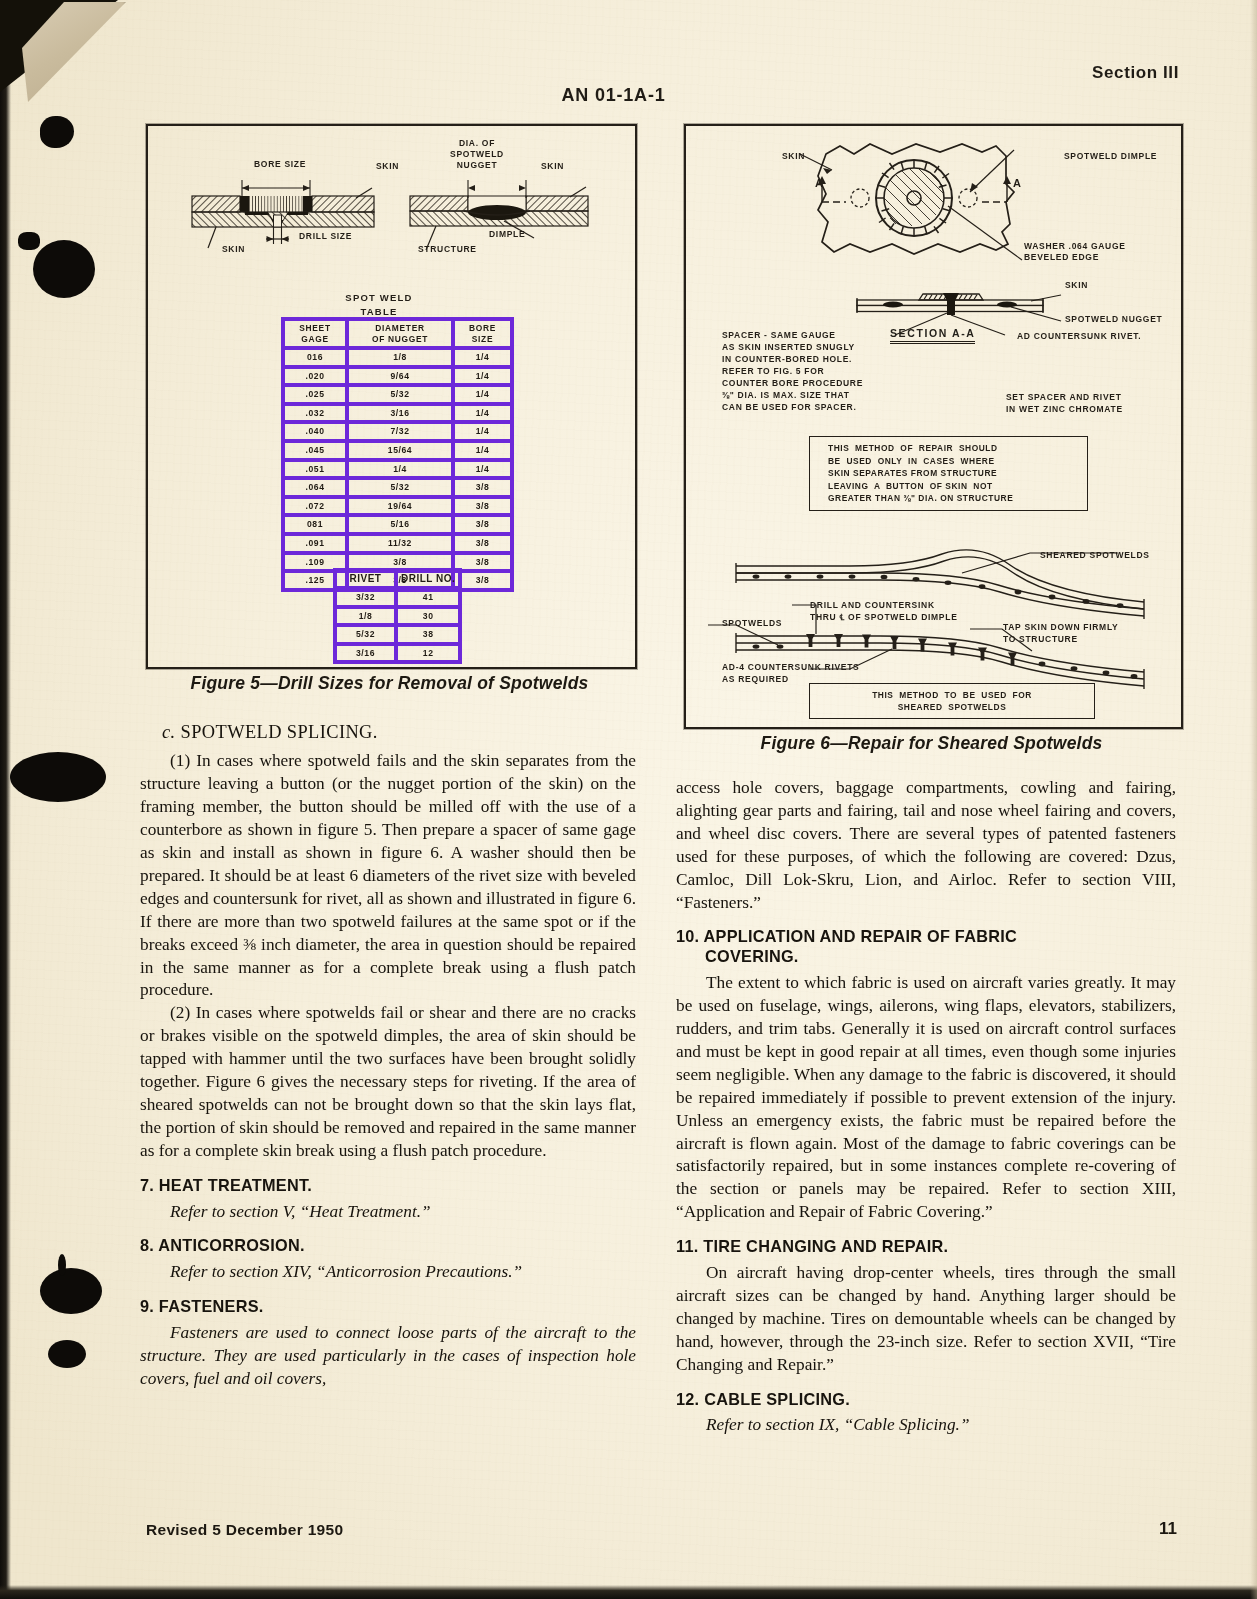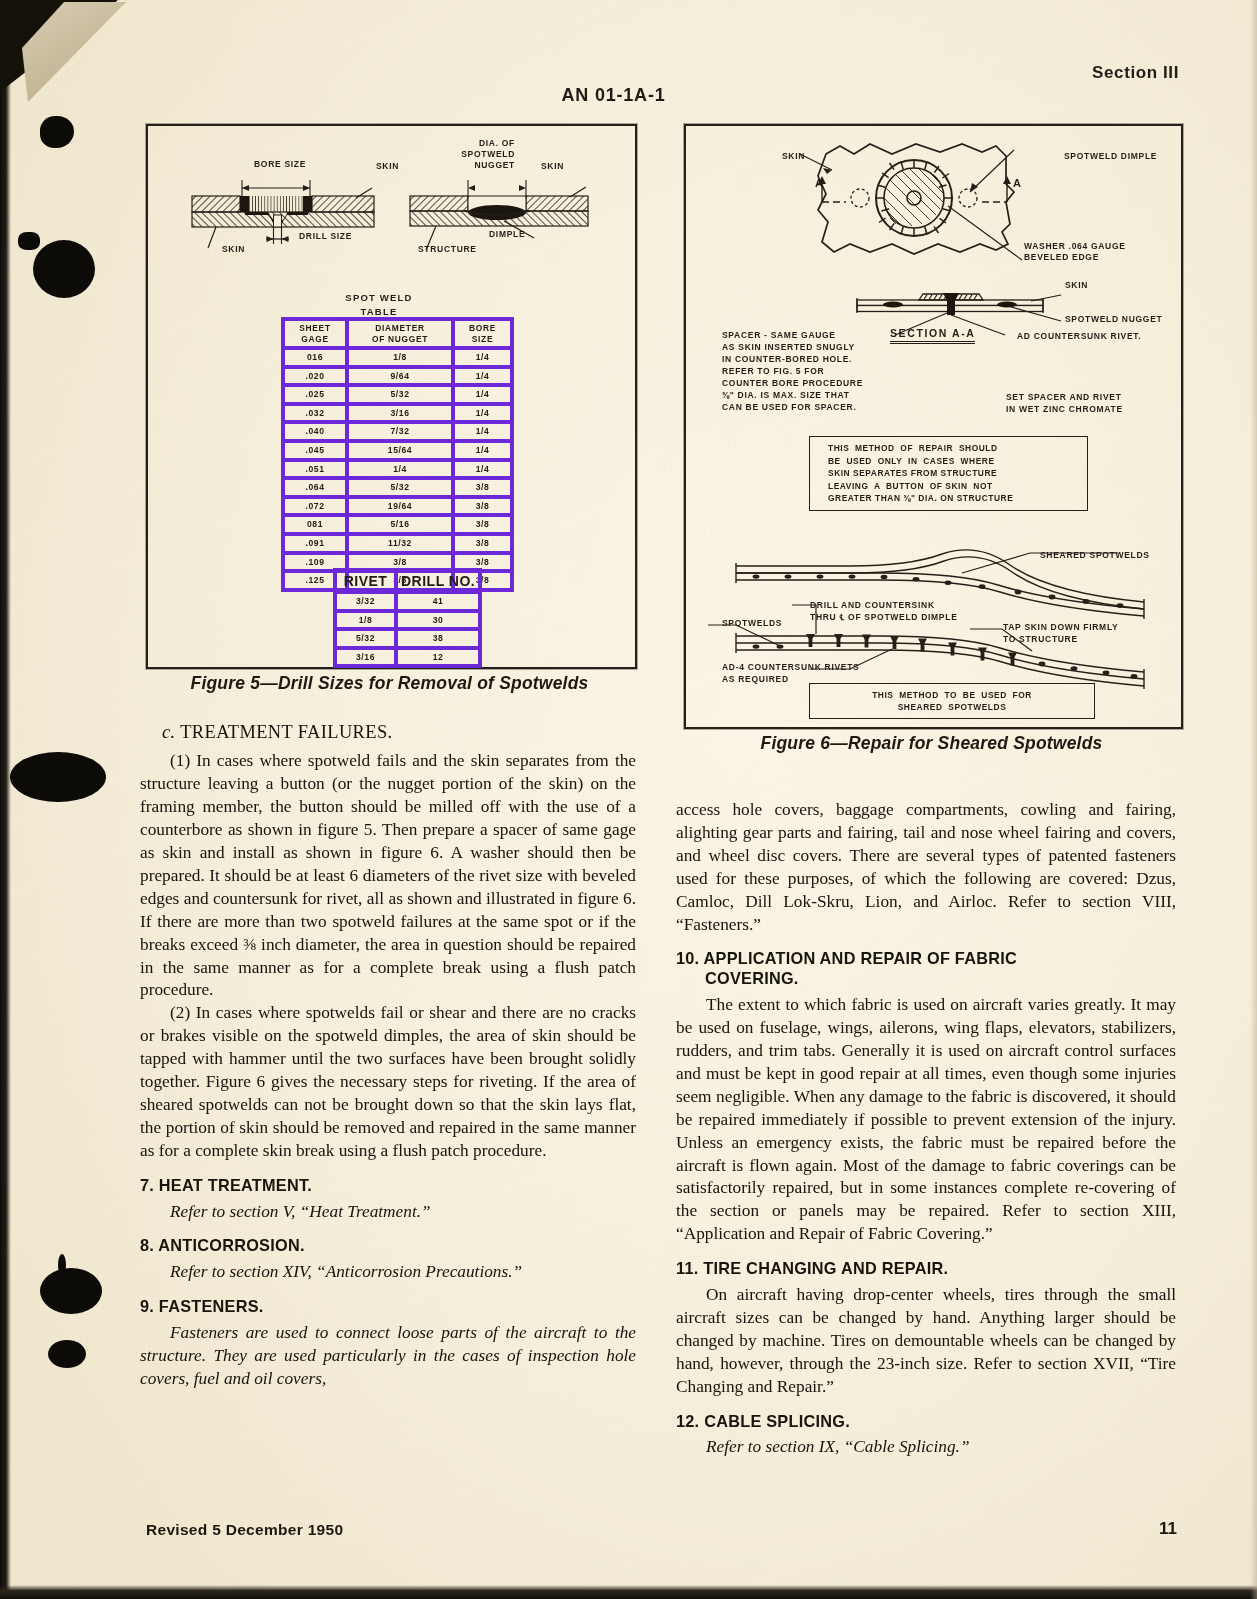--- a/index.html
+++ b/index.html
@@ -85,21 +85,21 @@
   .lbl{
     position:absolute;
     font-family:"Liberation Sans", sans-serif;
     font-weight:bold;
     font-size:8.5px;
     letter-spacing:.7px;
     color:#231e17;
     line-height:1.28;
     white-space:pre;
   }
-  .lbl.c{text-align:right;}
+  .lbl.c{text-align:center;}
 
   
   #swt-title{
     position:absolute;left:284px;top:280px;width:190px;text-align:center;
     font-family:"Liberation Sans", sans-serif;font-weight:bold;font-size:9.5px;
     letter-spacing:1.2px;line-height:1.45;color:#231e17;
   }
   table.dt{
     position:absolute;border-collapse:collapse;
     font-family:"Liberation Sans", sans-serif;font-weight:bold;
@@ -112,21 +112,21 @@
     line-height:1;
   }
   #spotweld-table{left:281px;top:306px;font-size:8.6px;letter-spacing:.55px;}
   #spotweld-table th{font-size:8.4px;letter-spacing:.7px;padding:2px 4px;line-height:1.25;}
   #spotweld-table td{height:14.6px;}
   #spotweld-table .c0{width:52px;}
   #spotweld-table .c1{width:94px;}
   #spotweld-table .c2{width:47px;}
 
   #rivet-table{left:333px;top:557px;font-size:8.6px;letter-spacing:.55px;}
-  #rivet-table th{font-size:14px;letter-spacing:.5px;padding:2px 3px;}
+  #rivet-table th{font-size:10px;letter-spacing:.5px;padding:2px 3px;}
   #rivet-table td{height:14.6px;}
   #rivet-table .r0{width:51px;}
   #rivet-table .r1{width:52px;}
 
   
   .notebox{
     position:absolute;border:1.5px solid #241f18;
     font-family:"Liberation Sans", sans-serif;font-weight:bold;
     font-size:8.4px;letter-spacing:.55px;line-height:1.5;color:#231e17;
     padding:5px 18px;text-align:left;white-space:pre;
@@ -139,21 +139,21 @@
     position:absolute;
     font-family:"Liberation Serif", serif;
     font-size:17.3px;
     line-height:1.325;
     color:#17130d;
     text-align:justify;
     text-justify:inter-word;
     -webkit-hyphens:none;hyphens:none;
   }
   #col-left{left:140px;top:707px;width:496px;}
-  #col-right{left:676px;top:788px;width:500px;}
+  #col-right{left:676px;top:766px;width:500px;}
 
   .h-alpha{
     font-family:"Liberation Serif", serif;
     font-size:18.4px;letter-spacing:.4px;margin:2px 0 6px 0;
     padding-left:22px;
   }
   .h-alpha i{font-style:italic;}
   .h-num{
     font-family:"Liberation Sans", sans-serif;
     font-weight:bold;font-size:16.3px;letter-spacing:.25px;
@@ -596,21 +596,21 @@
 AS REQUIRED</div>
 
     <div class="notebox" id="note-sheared">THIS  METHOD  TO  BE  USED  FOR
 SHEARED  SPOTWELDS</div>
 
     <div class="figcap" id="cap6">Figure 6—Repair for Sheared Spotwelds</div>
 
     <div class="col" id="col-left">
       <div class="h-alpha">
         <i>c.</i>
-        <span>TREATMENT FAILURES.</span>
+        <span>SPOTWELD SPLICING.</span>
       </div>
       <p class="bp">(1) In cases where spotweld fails and the skin separates from the structure leaving a button (or the nugget portion of the skin) on the framing member, the button should be milled off with the use of a counterbore as shown in figure 5. Then prepare a spacer of same gage as skin and install as shown in figure 6. A washer should then be prepared. It should be at least 6 diameters of the rivet size with beveled edges and countersunk for rivet, all as shown and illustrated in figure 6. If there are more than two spotweld failures at the same spot or if the breaks exceed ⅜ inch diameter, the area in question should be repaired in the same manner as for a complete break using a flush patch procedure.</p>
       <p class="bp">(2)  In cases where spotwelds fail or shear and there are no cracks or brakes visible on the spotweld dimples, the area of skin should be tapped with hammer until the two surfaces have been brought solidly together. Figure 6 gives the necessary steps for riveting. If the area of sheared spotwelds can not be brought down so that the skin lays flat, the portion of skin should be removed and repaired in the same manner as for a complete skin break using a flush patch procedure.</p>
 
       <div class="h-num">7. HEAT TREATMENT.</div>
       <p class="refline">Refer to section V, “Heat Treatment.”</p>
 
       <div class="h-num">8. ANTICORROSION.</div>
       <p class="refline">Refer to section XIV, “Anticorrosion Precautions.”</p>
 

